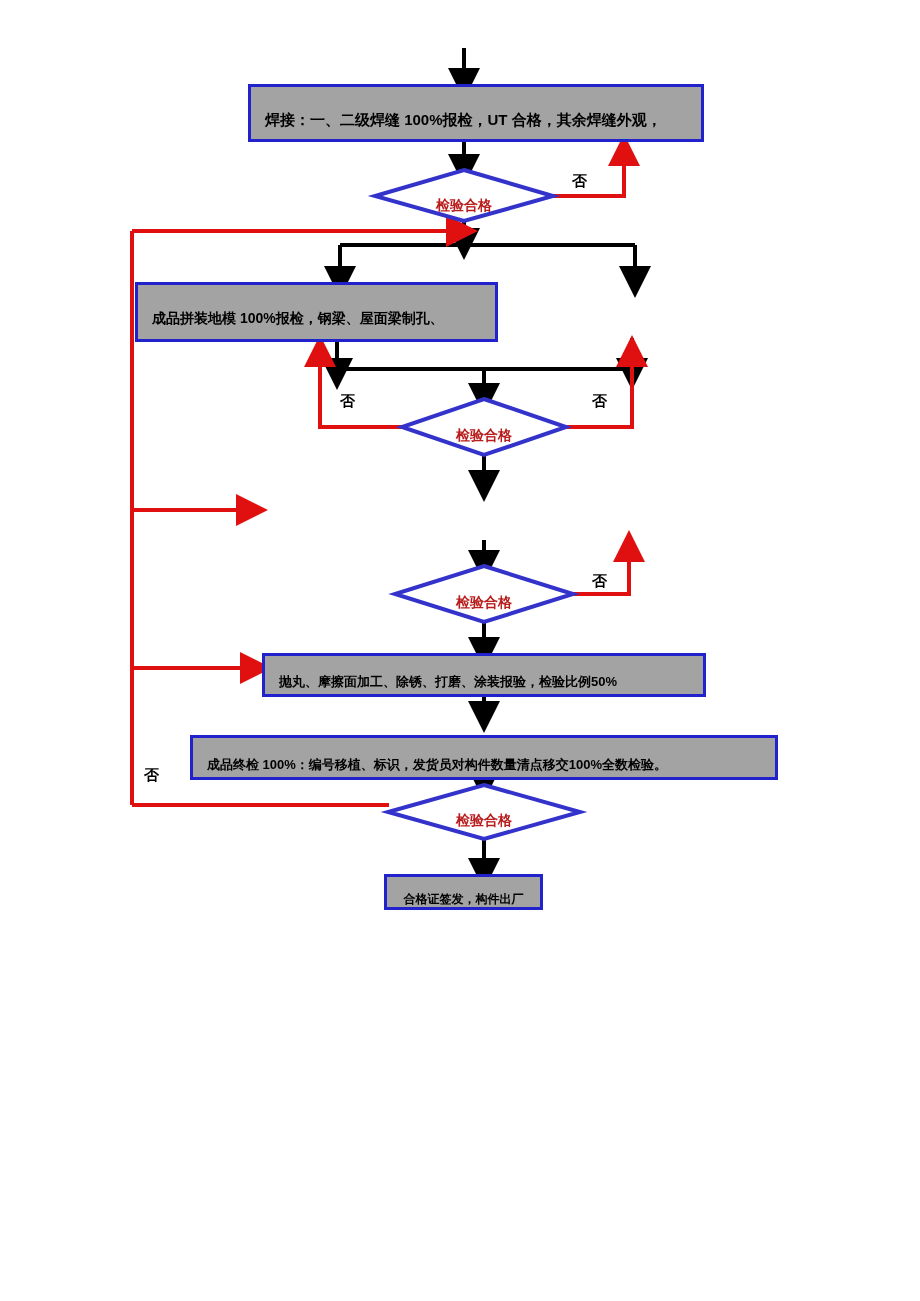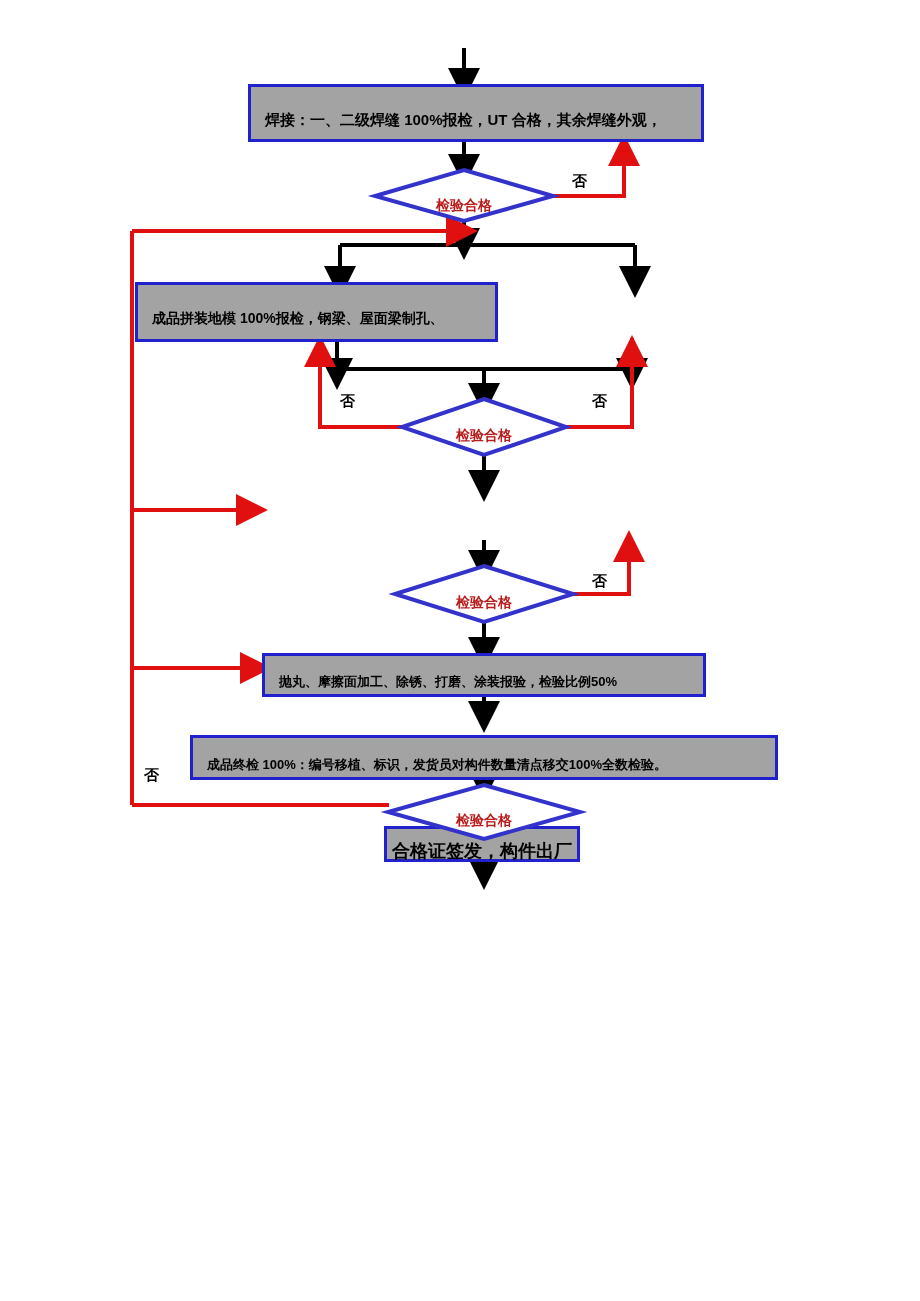--- a/index.html
+++ b/index.html
@@ -117,21 +117,21 @@
 
 
   <div class="node pbox" style="left:262px;top:653px;width:444px;height:44px;font-size:13px;">
     <span class="txt">抛丸、摩擦面加工、除锈、打磨、涂装报验，检验比例50%</span>
   </div>
 
   <div class="node pbox" style="left:190px;top:713px;width:588px;height:45px;font-size:13px;margin-top:22px;">
     <span class="txt">成品终检 100%：编号移植、标识，发货员对构件数量清点移交100%全数检验。</span>
   </div>
 
-  <div class="node pbox center" style="left:384px;top:826px;width:196px;height:36px;font-size:18px;">
+  <div class="node pbox center" style="left:384px;top:874px;width:159px;height:36px;font-size:12px;">
     <span class="txt">合格证签发，构件出厂</span>
   </div>
 
   <svg class="layer" viewBox="0 0 920 1301">
     <g fill="#ffffff" stroke="#3333cc" stroke-width="4">
       <polygon points="464,170 553,196 464,221 375,196"></polygon>
       <polygon points="484,399 566,427 484,455 402,427"></polygon>
       <polygon points="484,566 573,594 484,622 395,594"></polygon>
       <polygon points="484,785 580,812 484,839 388,812"></polygon>
     </g>

